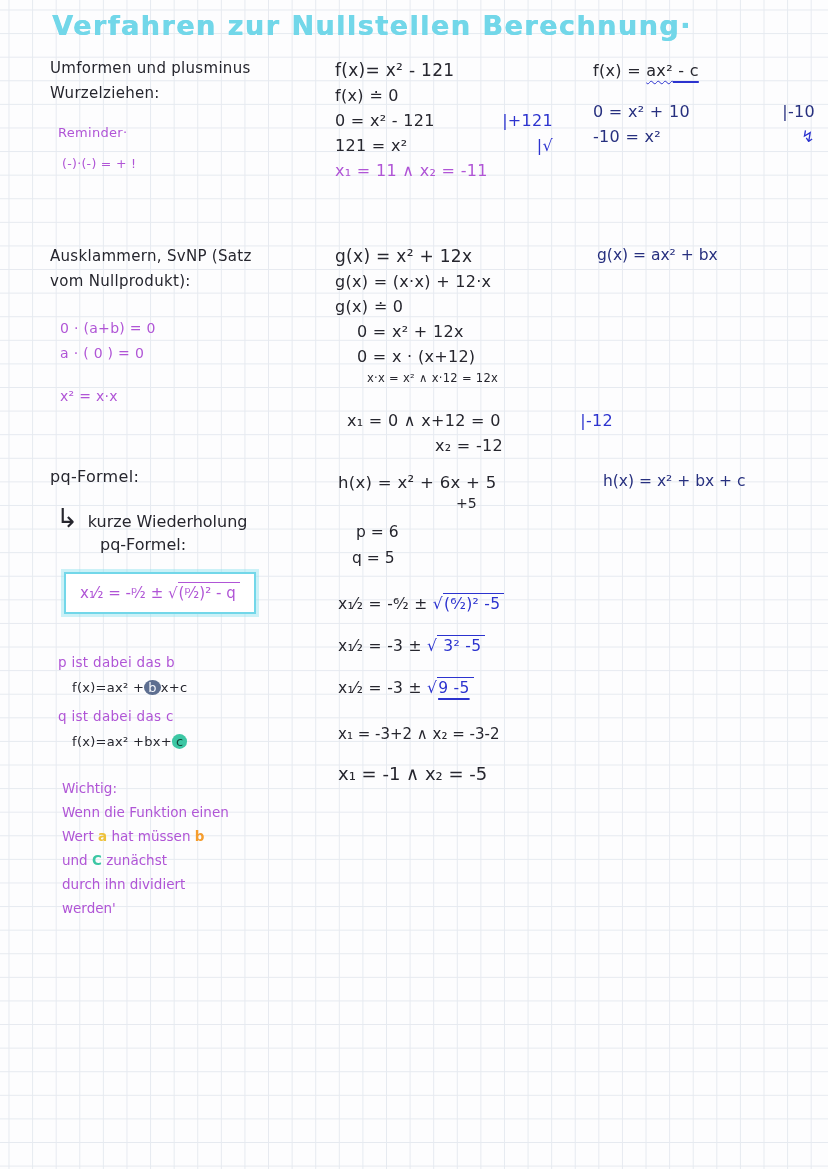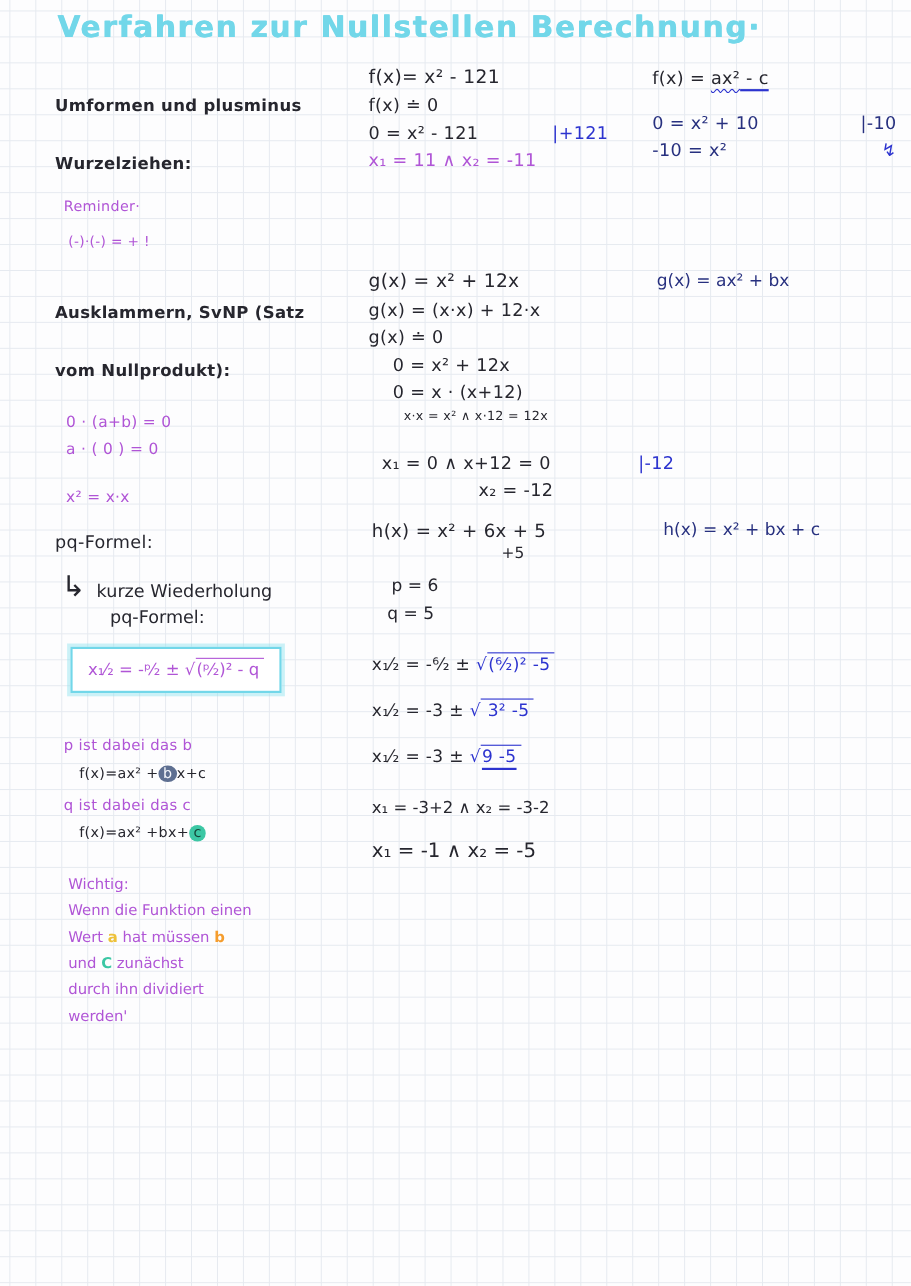--- a/index.html
+++ b/index.html
@@ -19,21 +19,21 @@
 
   .title {
     position:absolute; left:52px; top:10px;
     font-size:27px; font-weight:bold; letter-spacing:1.5px;
     color:var(--cyan,#72d7e9);
     text-shadow:0.6px 0 currentColor;
   }
 
   .block { position:absolute; }
   .line { line-height:25px; font-size:15px; letter-spacing:0.3px; }
-  .h    { font-size:15px; font-weight:700;margin-top:28px; }
+  .h    { font-size:15px; font-weight:400; }
   .sm   { font-size:13px; }
   .xs   { font-size:12.5px; }
   .fs16 { font-size:16px; }
   .fs17 { font-size:17px; }
 
   .purple { color:var(--purple,#b055d6); }
   .blue   { color:var(--blue,#2c33cf); }
   .navy   { color:var(--navy,#27307f); }
   .yellow { color:var(--yellow,#eec23a); font-weight:bold; }
   .orange { color:var(--orange,#f59d2e); font-weight:bold; }
@@ -82,20 +82,24 @@
     <div class="line purple sm" style="margin-top:14px;margin-left:8px">Reminder·</div>
     <div class="line purple xs" style="margin-top:6px;margin-left:12px">(-)·(-) = +   !</div>
   </div>
 
   <div class="block" style="left:335px;top:58px;width:218px">
     <div class="line fs17">f(x)= x² - 121</div>
     <div class="line fs16">f(x) ≐ 0</div>
     <div class="line fs16 flexline">
       <span>0 = x² - 121</span>
       <span class="blue">|+121</span>
+    </div>
+    <div class="line fs16 flexline">
+      <span>121 = x²</span>
+      <span class="blue">|√</span>
     </div>
     <div class="line fs16 purple">x₁ = 11  ∧  x₂ = -11</div>
   </div>
 
   <div class="block" style="left:593px;top:58px;width:222px">
     <div class="line fs16">
       <span>f(x) = </span><span class="wavy">ax²</span><span class="ul-blue"> - c</span>
     </div>
     <div class="line fs16 navy flexline" style="margin-top:16px">
       <span>0  = x² + 10</span>
@@ -126,21 +130,21 @@
       <span>x₁ = 0    ∧    x+12  =  0</span>
       <span class="blue">|-12</span>
     </div>
     <div class="line fs16" style="padding-left:100px">x₂ = -12</div>
   </div>
 
   <div class="block navy" style="left:597px;top:246px;font-size:15.5px">
     <div>g(x) = ax² + bx</div>
   </div>
 
-  <div class="block" style="left:50px;top:480px;width:278px">
+  <div class="block" style="left:50px;top:464px;width:278px">
     <div class="line" style="font-size:16px">pq-Formel:</div>
     <div style="display:flex;align-items:flex-end;margin-top:16px">
       <span class="arrow">↳</span>
       <span style="font-size:16px">kurze Wiederholung</span>
     </div>
     <div style="font-size:16px;margin-left:50px;margin-top:4px">pq-Formel:</div>
 
     <div class="formula-box purple">
       <span>x₁⁄₂ =  </span><span>-ᵖ⁄₂ ± </span><span>√</span><span class="rad">(ᵖ⁄₂)² - q</span>
     </div>

